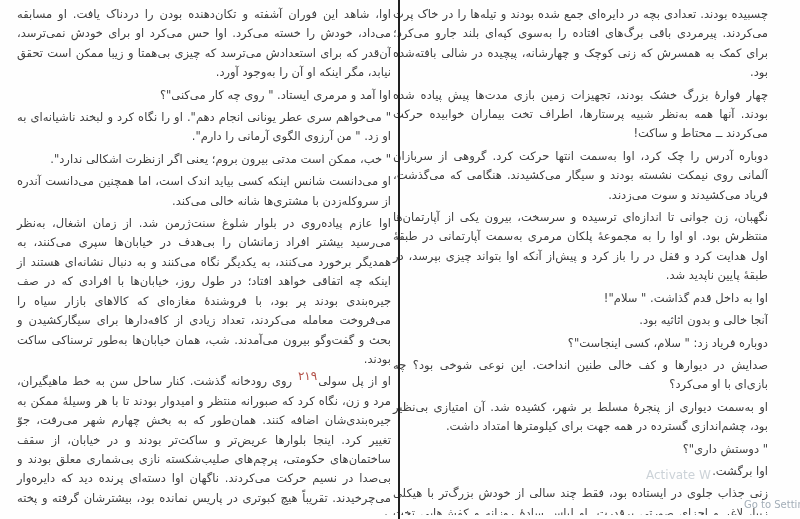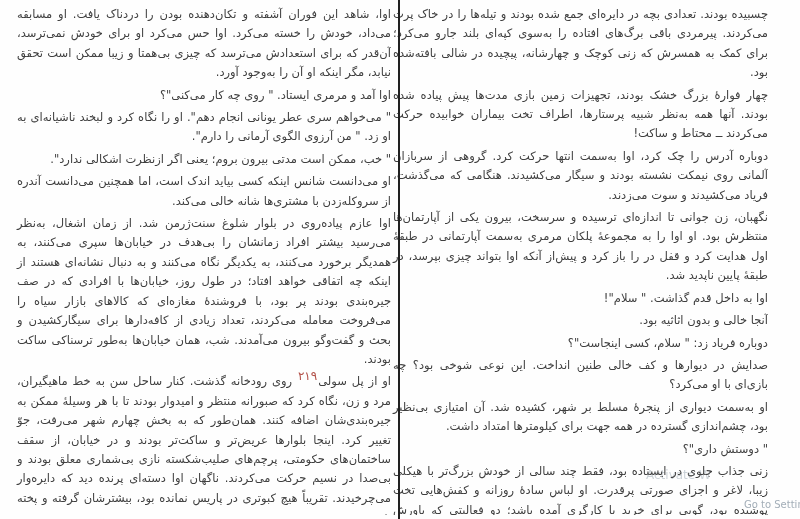--- a/index.html
+++ b/index.html
@@ -79,16 +79,17 @@
     <p class="para">چسبیده بودند. تعدادی بچه در دایره‌ای جمع شده بودند و تیله‌ها را در خاک پرت می‌کردند. پیرمردی باقی برگ‌های افتاده را به‌سوی کپه‌ای بلند جارو می‌کرد؛ برای کمک به همسرش که زنی کوچک و چهارشانه، پیچیده در شالی بافته‌شده بود.</p>
     <p class="para">چهار فوارهٔ بزرگ خشک بودند، تجهیزات زمین بازی مدت‌ها پیش پیاده شده بودند. آنها همه به‌نظر شبیه پرستارها، اطراف تخت بیماران خوابیده حرکت می‌کردند ــ محتاط و ساکت!</p>
     <p class="para">دوباره آدرس را چک کرد، اوا به‌سمت انتها حرکت کرد. گروهی از سربازان آلمانی روی نیمکت نشسته بودند و سیگار می‌کشیدند. هنگامی که می‌گذشت، فریاد می‌کشیدند و سوت می‌زدند.</p>
     <p class="para">نگهبان، زن جوانی تا اندازه‌ای ترسیده و سرسخت، بیرون یکی از آپارتمان‌ها منتظرش بود. او اوا را به مجموعهٔ پلکان مرمری به‌سمت آپارتمانی در طبقهٔ اول هدایت کرد و قفل در را باز کرد و پیش‌از آنکه اوا بتواند چیزی بپرسد، در طبقهٔ پایین ناپدید شد.</p>
     <p class="para">اوا به داخل قدم گذاشت. " سلام"!</p>
     <p class="para">آنجا خالی و بدون اثاثیه بود.</p>
     <p class="para">دوباره فریاد زد: " سلام، کسی اینجاست"؟</p>
     <p class="para">صدایش در دیوارها و کف خالی طنین انداخت. این نوعی شوخی بود؟ چه بازی‌ای با او می‌کرد؟</p>
     <p class="para">او به‌سمت دیواری از پنجرهٔ مسلط بر شهر، کشیده شد. آن امتیازی بی‌نظیر بود، چشم‌اندازی گسترده در همه جهت برای کیلومترها امتداد داشت.</p>
     <p class="para">" دوستش داری"؟</p>
+    <p class="para">اوا برگشت.</p>
     <p class="para">زنی جذاب جلوی در ایستاده بود، فقط چند سالی از خودش بزرگ‌تر با هیکلی زیبا، لاغر و اجزای صورتی پرقدرت. او لباس سادهٔ روزانه و کفش‌هایی تخت پوشیده بود، گویی برای خرید یا کارگری آمده باشد؛ دو فعالیتی که باورش غیرممکن بود. سرتاپای اوا را نگاه کرد، خیره گویی او برشی از گوشت آویزان پشت پنجرهٔ قصابی است.</p>
   </div>
 
 <span class="watermark-goto">Go to Setting</span>
 
 </body></html>

